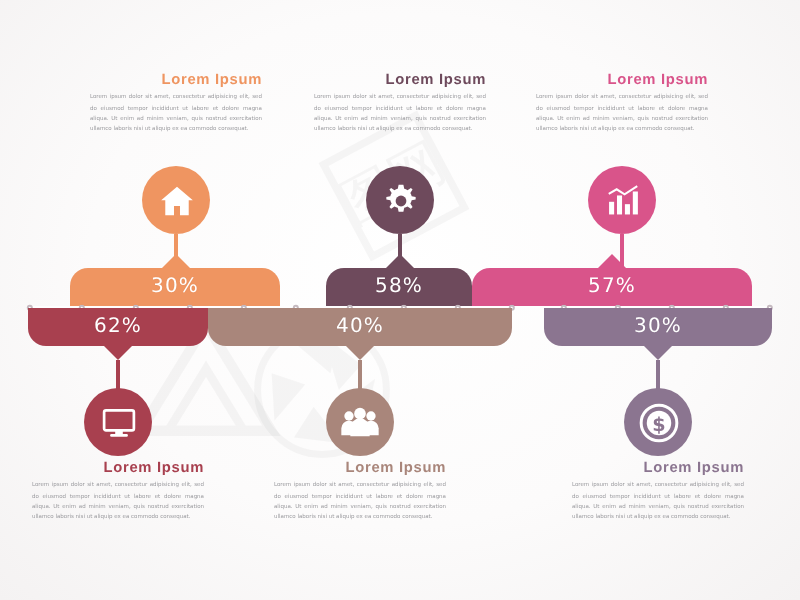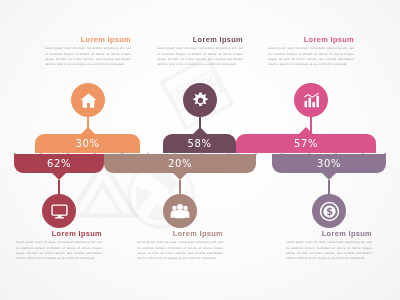--- a/index.html
+++ b/index.html
@@ -163,21 +163,21 @@
     <span class="tick" style="left:336px;top:153.5px;"></span>
     <span class="tick" style="left:363px;top:153.5px;"></span>
     <span class="tick" style="left:385px;top:153.5px;"></span>
   </div>
 
   <div class="bar down" style="left:14px;top:154px;width:90px;background:#a8404f;">
     <span class="pct">62%</span>
     <span class="notch" style="bottom:-7px;border-left:7px solid transparent;border-right:7px solid transparent;border-top:7.5px solid #a8404f;"></span>
   </div>
   <div class="bar down" style="left:104px;top:154px;width:152px;background:#a9867b;">
-    <span class="pct">20%</span>
+    <span class="pct">40%</span>
     <span class="notch" style="bottom:-7px;border-left:7px solid transparent;border-right:7px solid transparent;border-top:7.5px solid #a9867b;"></span>
   </div>
   <div class="bar down" style="left:272px;top:154px;width:114px;background:#8b7590;">
     <span class="pct">30%</span>
     <span class="notch" style="bottom:-7px;border-left:7px solid transparent;border-right:7px solid transparent;border-top:7.5px solid #8b7590;"></span>
   </div>
 
   <div class="stem" style="left:58.3px;top:180px;height:16px;background:#a8404f;"></div>
   <div class="stem" style="left:179.3px;top:180px;height:16px;background:#a9867b;"></div>
   <div class="stem" style="left:328.3px;top:180px;height:16px;background:#8b7590;"></div>

